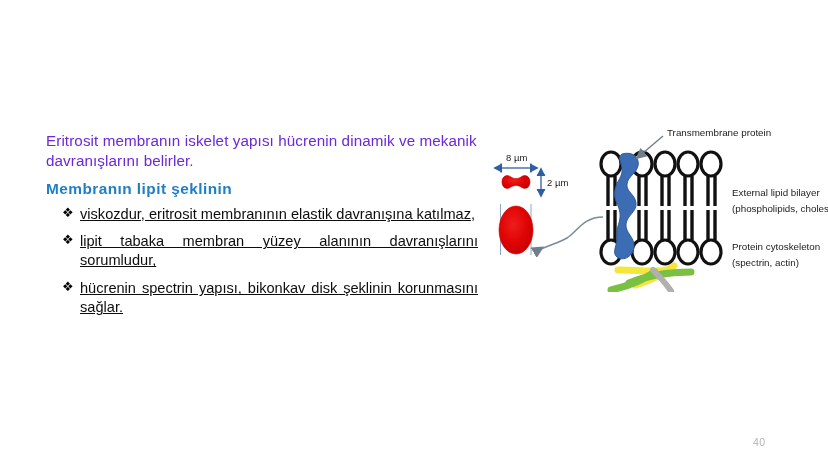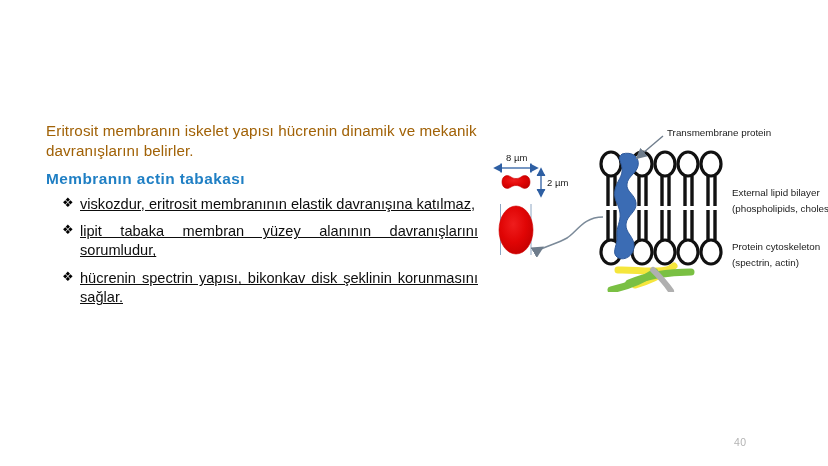--- a/index.html
+++ b/index.html
@@ -27,22 +27,22 @@
     position: absolute;
     left: 46px;
     top: 113px;
     width: 432px;
   }
 
   .intro-para {
     font-size: 15.2px;
     line-height: 1.30;
     letter-spacing: 0.1px;
-    color: #a16207;
-    margin: 8px 0 9px 0;
+    color: #6d28d9;
+    margin: 18px 0 9px 0;
     white-space: pre-line;
   }
 
   .section-heading {
     font-size: 15.4px;
     font-weight: 700;
     color: #1f7fc4;
     letter-spacing: 0.45px;
     margin: 0 0 7px 0;
   }
@@ -87,37 +87,37 @@
     left: 485px;
     top: 120px;
     width: 343px;
     height: 172px;
   }
   .figure svg { display: block; }
 
   
   .page-number {
     position: absolute;
-    left: 734px;
+    left: 753px;
     top: 436px;
     font-size: 10.5px;
     color: #b3b3b3;
     letter-spacing: 0.3px;
   }
 </style>
 </head>
 <body>
 
 <div class="slide">
 
   <div class="text-col">
 
     <p class="intro-para">Eritrosit membranın iskelet yapısı hücrenin dinamik ve mekanik davranışlarını belirler.</p>
 
-    <h2 class="section-heading">Membranın actin tabakası</h2>
+    <h2 class="section-heading">Membranın lipit şeklinin</h2>
 
     <ul class="bullet-list">
 
       <li class="bullet-item">
         <span class="bullet-marker">❖</span>
         <span class="bullet-text">viskozdur, eritrosit membranının elastik davranışına katılmaz,</span>
       </li>
 
       <li class="bullet-item">
         <span class="bullet-marker">❖</span>

